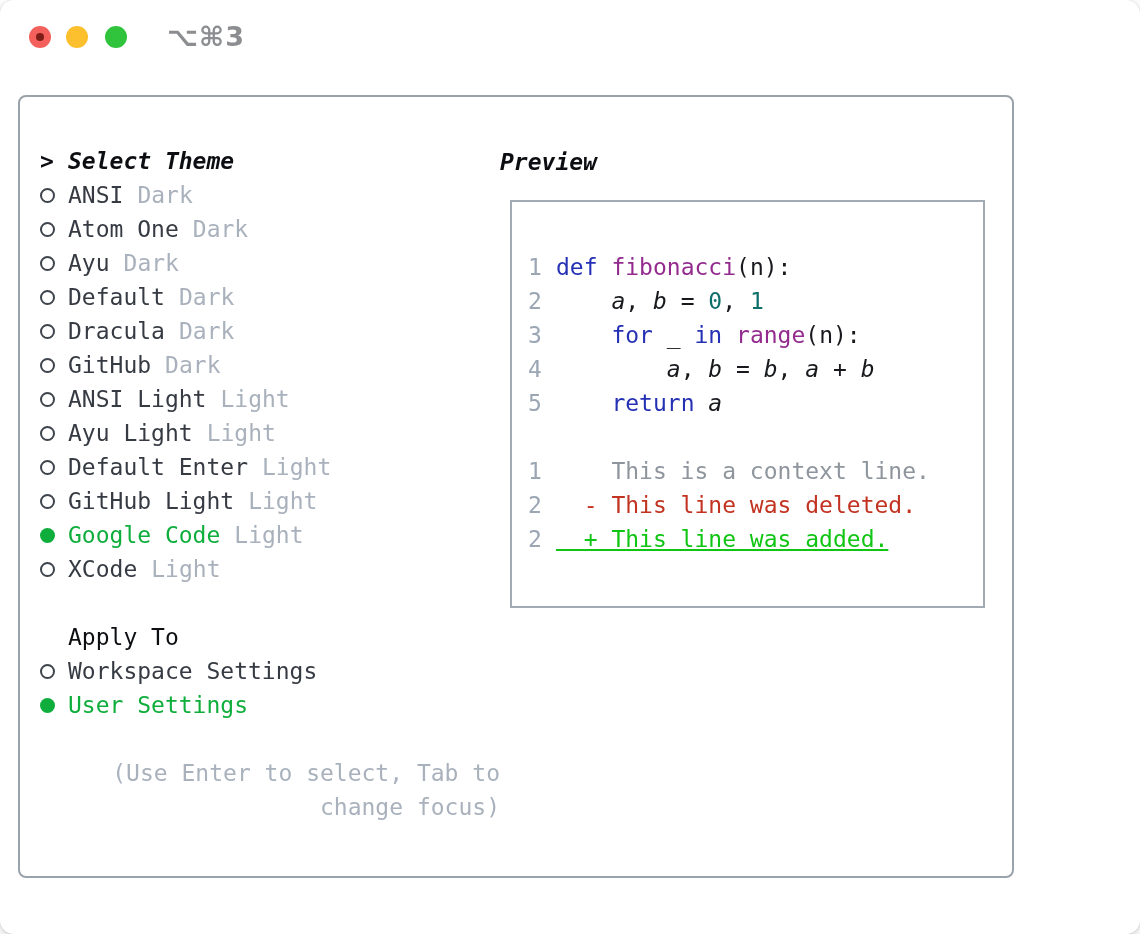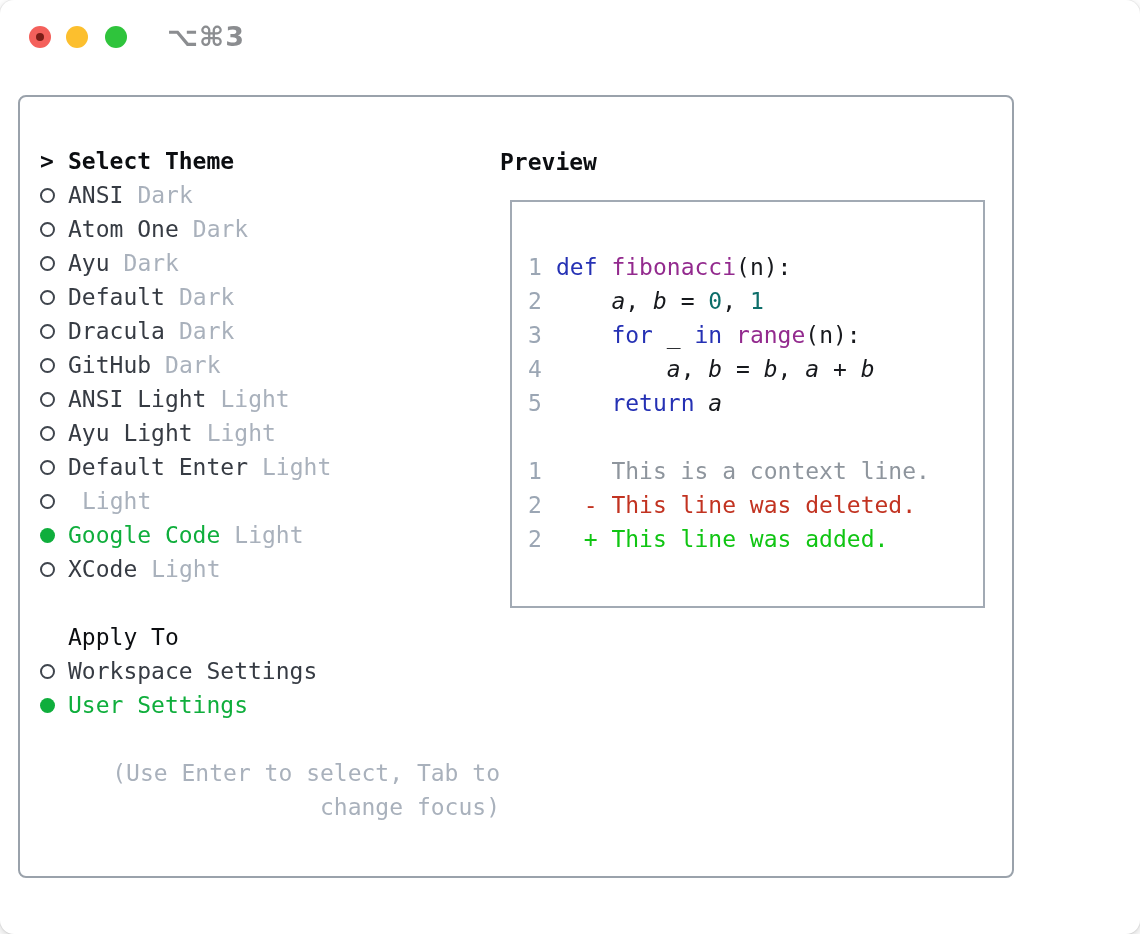--- a/index.html
+++ b/index.html
@@ -27,21 +27,21 @@
   
   .panel{
     position:absolute;left:18px;top:95px;width:996px;height:783px;
     box-sizing:border-box;border:2px solid var(--panel_border);border-radius:8px;
     background:#ffffff;
   }
   .leftcol{position:absolute;left:0;top:0;padding:47px 0 0 20px;width:460px;}
   .row{display:flex;align-items:center;height:34px;font-size:23px;color:var(--list_text);white-space:pre;}
   .iconcol{display:inline-flex;align-items:center;width:28px;flex:0 0 28px;}
   .prompt{font-weight:bold;color:var(--header_text);}
-  .h1{font-weight:bold;color:var(--header_text);}
+  .h1{font-weight:bold;color:var(--header_text);font-style:italic;}
   .h2{color:var(--header_text);}
   .radio{width:11px;height:11px;border:2px solid var(--circle);border-radius:50%;display:inline-block;}
   .radio.sel{width:15px;height:15px;border:none;background:var(--selected_green);}
   .tname{color:var(--list_text);}
   .tname.sel{color:var(--selected_green);}
   .tvariant{color:var(--muted);margin-left:14px;}
   .helpline{height:34px;line-height:34px;font-size:23px;color:var(--muted);white-space:pre;text-align:right;}
   
   .preview-title{position:absolute;left:480px;top:48px;height:34px;line-height:34px;font-size:23px;}
   .preview-box{
@@ -51,21 +51,21 @@
   }
   .pline{display:flex;height:34px;align-items:center;font-size:23px;white-space:pre;}
   .lnum{display:inline-block;width:14px;flex:0 0 14px;margin-right:14px;color:var(--line_number);}
   .c-kwd{color:var(--keyword);}
   .c-fn{color:var(--function);}
   .c-lit{color:var(--literal);}
   .c-pln{color:var(--code_text);}
   .c-var{color:var(--code_text);font-style:italic;}
   .c-ctx{color:var(--context);margin-top:12px;}
   .c-del{color:var(--deleted);}
-  .c-add{color:var(--added);}
+  .c-add{color:var(--added);text-decoration:underline;}
 </style>
 </head>
 <body>
 
 <div class="window">
 
   <div class="titlebar">
     <span class="tl tl-red">
         <span class="tl-dot"></span>
       </span>
@@ -85,21 +85,21 @@
       <div id="theme-list">
           <div class="row"><span class="iconcol"><span class="radio"></span></span><span class="tname">ANSI</span><span class="tvariant">Dark</span></div>
           <div class="row"><span class="iconcol"><span class="radio"></span></span><span class="tname">Atom One</span><span class="tvariant">Dark</span></div>
           <div class="row"><span class="iconcol"><span class="radio"></span></span><span class="tname">Ayu</span><span class="tvariant">Dark</span></div>
           <div class="row"><span class="iconcol"><span class="radio"></span></span><span class="tname">Default</span><span class="tvariant">Dark</span></div>
           <div class="row"><span class="iconcol"><span class="radio"></span></span><span class="tname">Dracula</span><span class="tvariant">Dark</span></div>
           <div class="row"><span class="iconcol"><span class="radio"></span></span><span class="tname">GitHub</span><span class="tvariant">Dark</span></div>
           <div class="row"><span class="iconcol"><span class="radio"></span></span><span class="tname">ANSI Light</span><span class="tvariant">Light</span></div>
           <div class="row"><span class="iconcol"><span class="radio"></span></span><span class="tname">Ayu Light</span><span class="tvariant">Light</span></div>
           <div class="row"><span class="iconcol"><span class="radio"></span></span><span class="tname">Default Enter</span><span class="tvariant">Light</span></div>
-          <div class="row"><span class="iconcol"><span class="radio"></span></span><span class="tvariant">Light</span></div>
+          <div class="row"><span class="iconcol"><span class="radio"></span></span><span class="tname">GitHub Light</span><span class="tvariant">Light</span></div>
           <div class="row"><span class="iconcol"><span class="radio sel"></span></span><span class="tname sel">Google Code</span><span class="tvariant">Light</span></div>
           <div class="row"><span class="iconcol"><span class="radio"></span></span><span class="tname">XCode</span><span class="tvariant">Light</span></div>
         </div>
 
       <div class="row"></div>
 
       <div class="row">
         <span class="iconcol"></span>
         <span class="h2">Apply To</span>
       </div>

